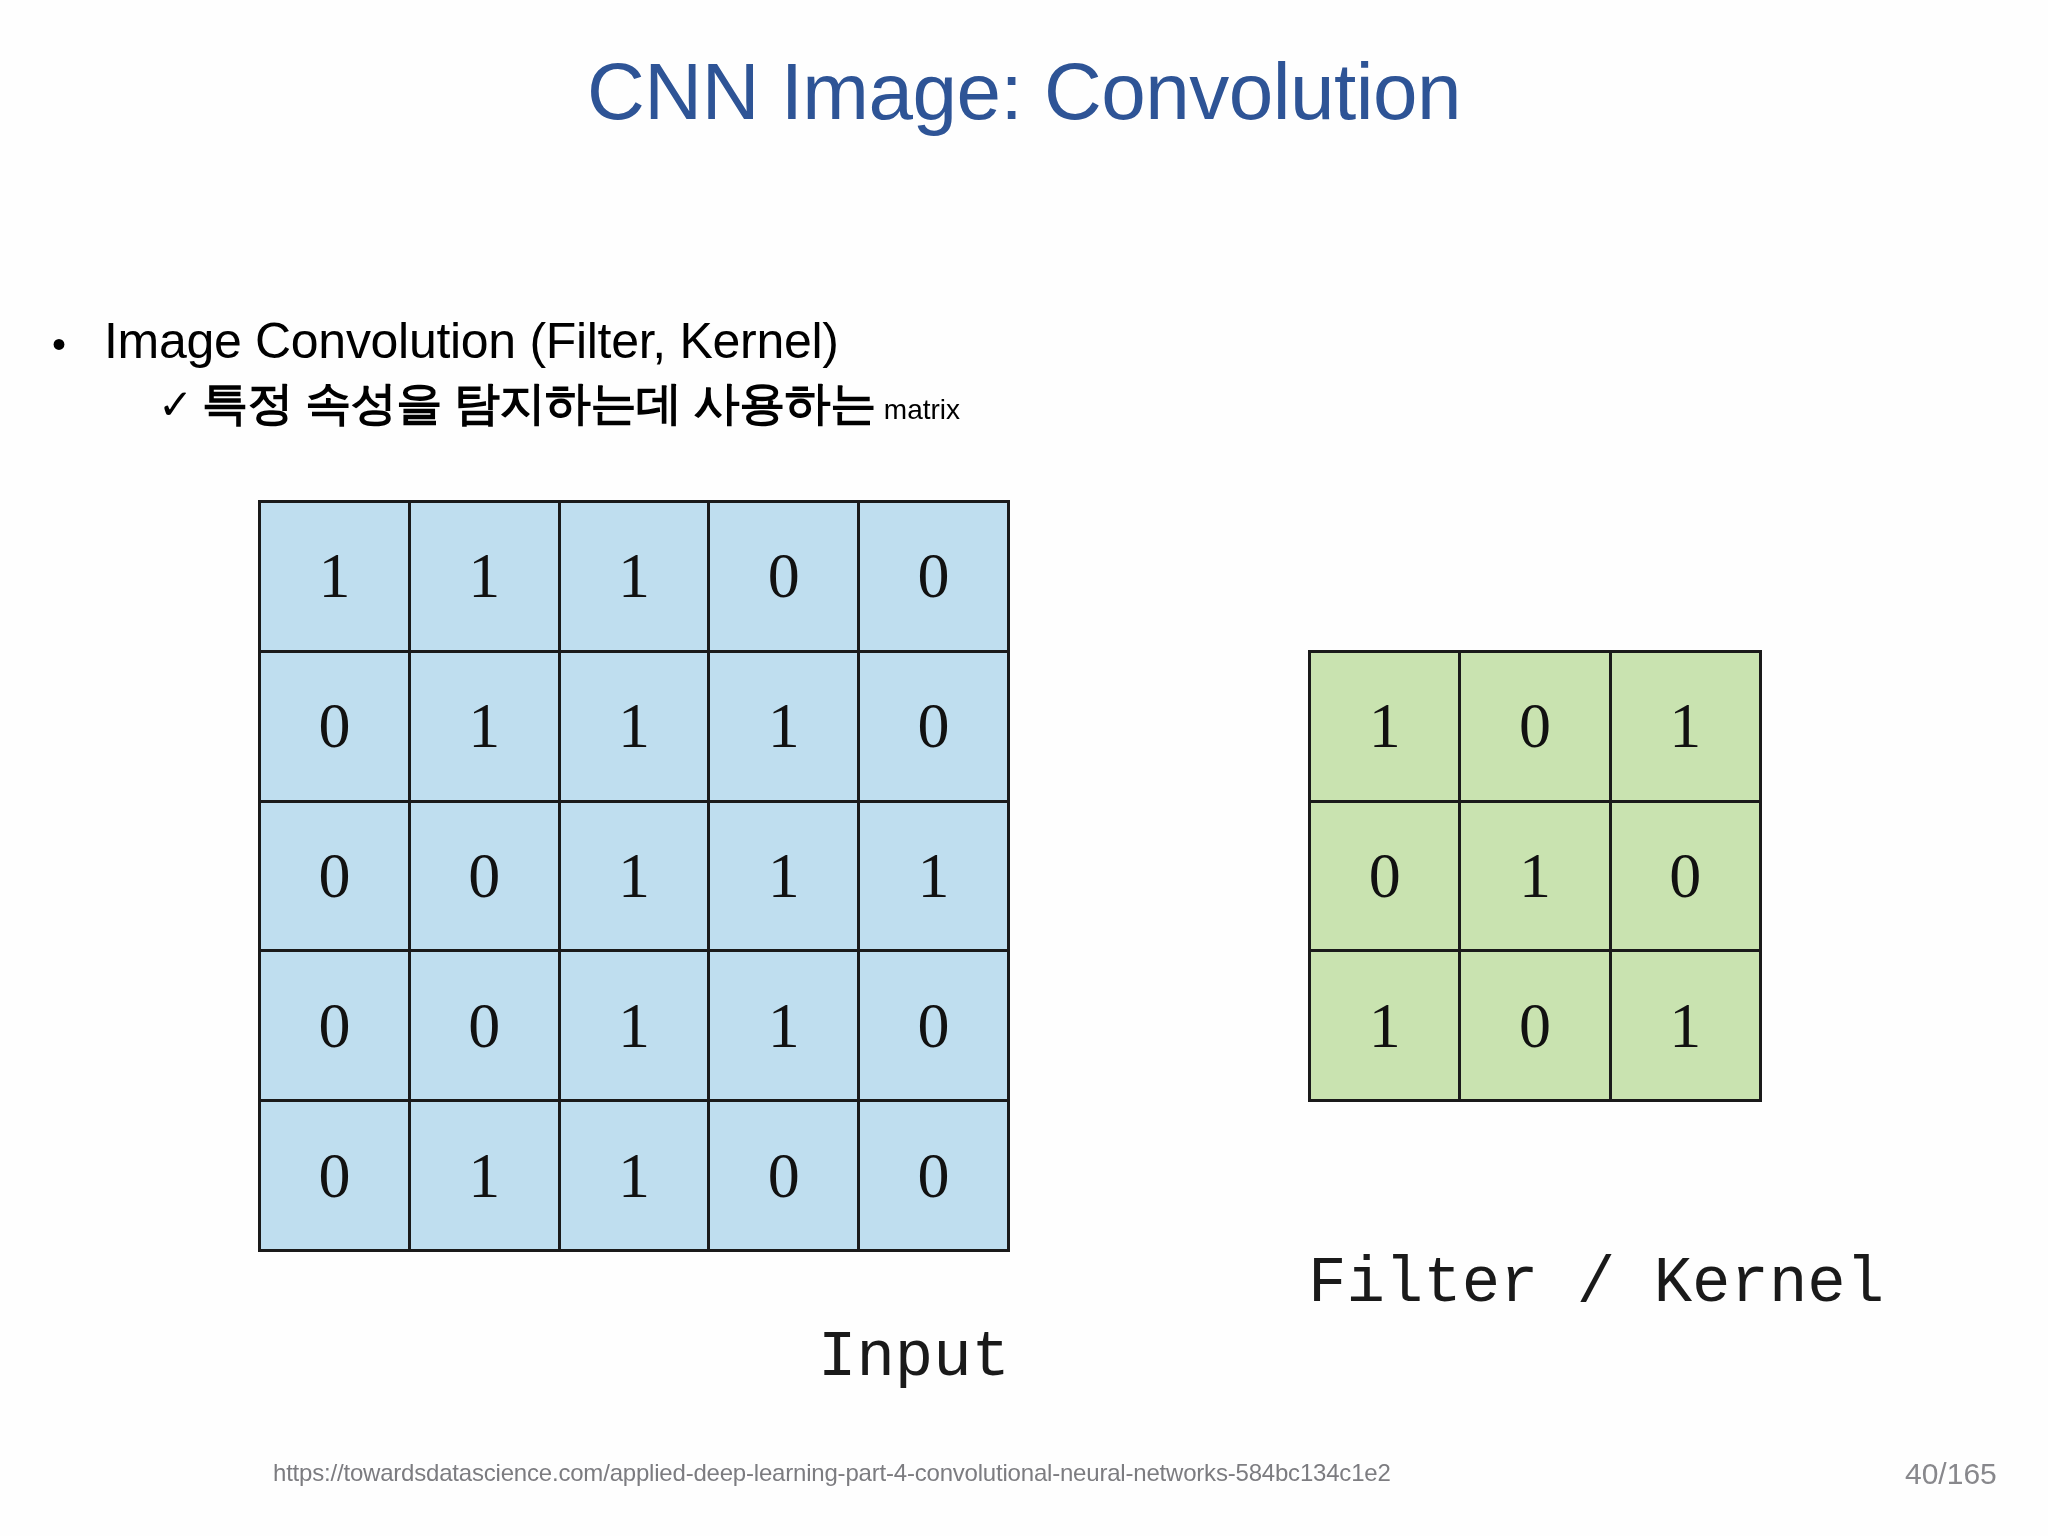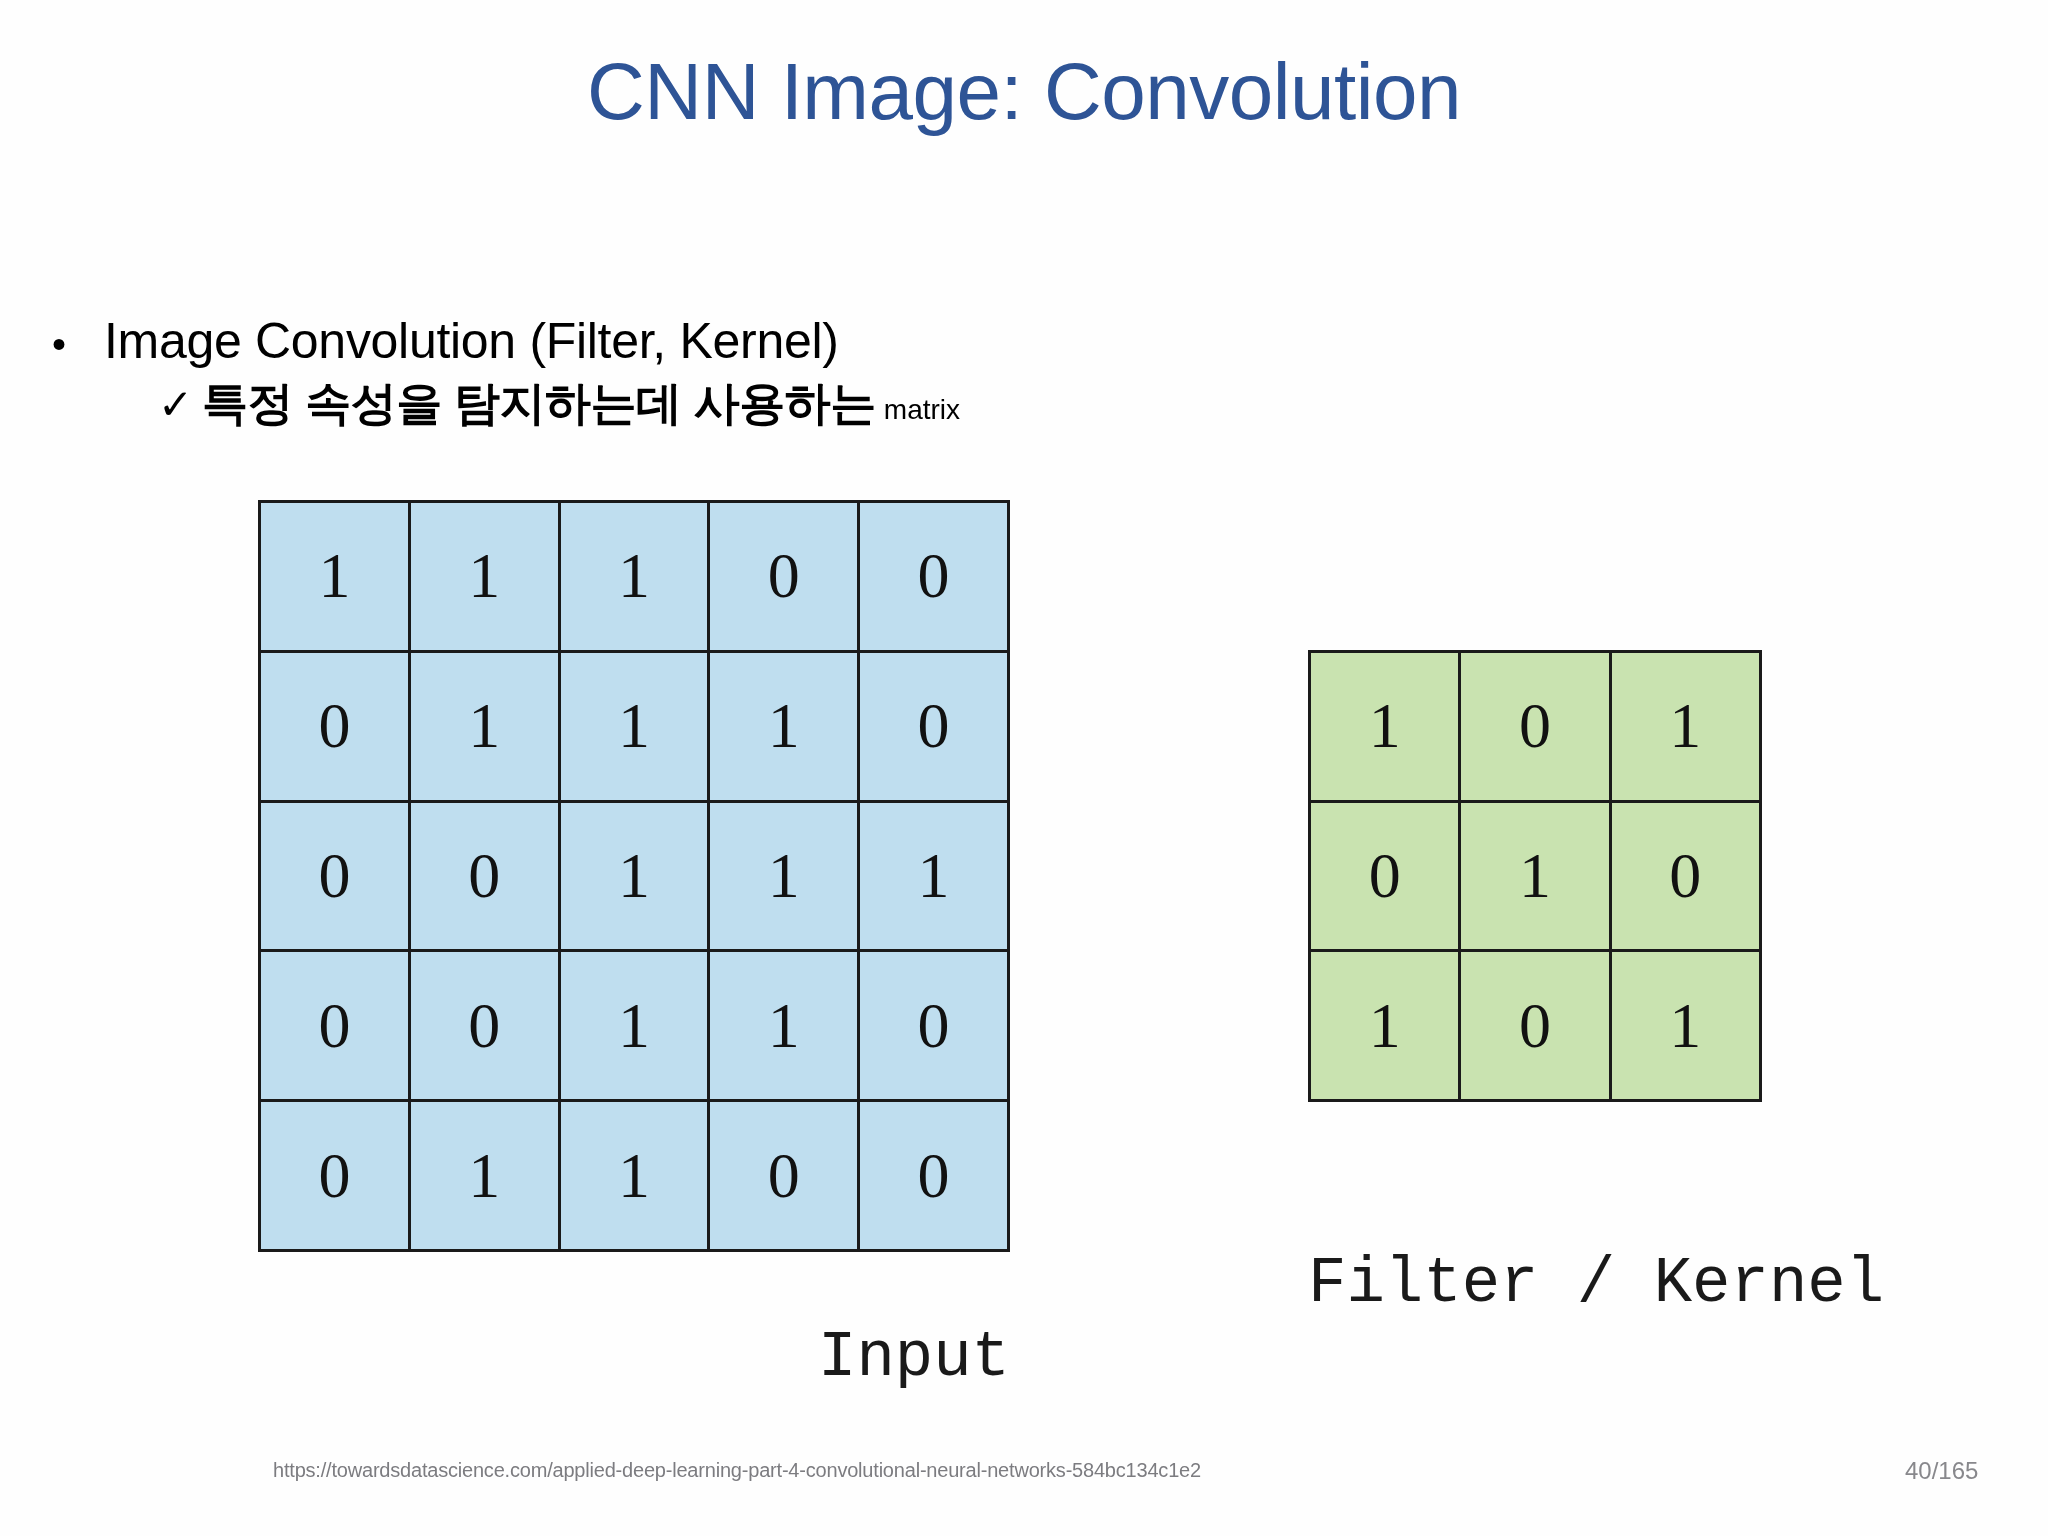--- a/index.html
+++ b/index.html
@@ -142,30 +142,30 @@
     left: 1308px;
     top: 1248px;
     width: 454px;
   }
 
   
   .footer-url {
     position: absolute;
     left: 273px;
     top: 1459px;
-    font-size: 20px;
+    font-size: 24px;
     color: #7c7c80;
     letter-spacing: -0.2px;
     white-space: nowrap;
   }
   .footer-page {
     position: absolute;
     left: 1905px;
     top: 1457px;
-    font-size: 24px;
+    font-size: 30px;
     color: #88888c;
     white-space: nowrap;
   }
 </style>
 </head>
 <body>
 
 <div class="slide">
 
   <div class="slide-title">CNN Image: Convolution</div>

